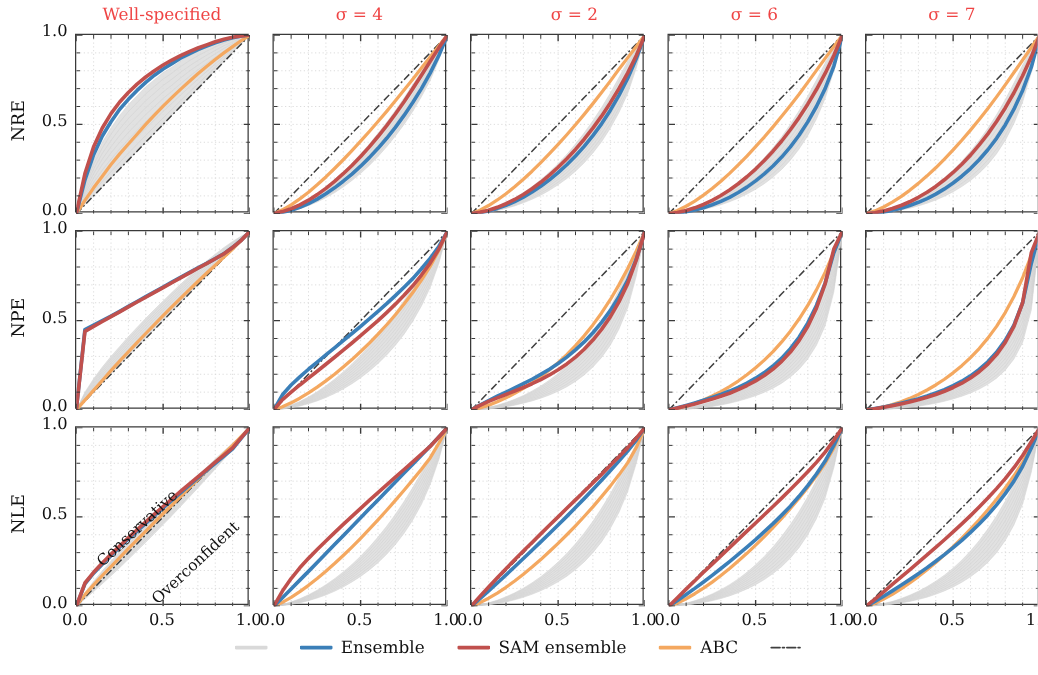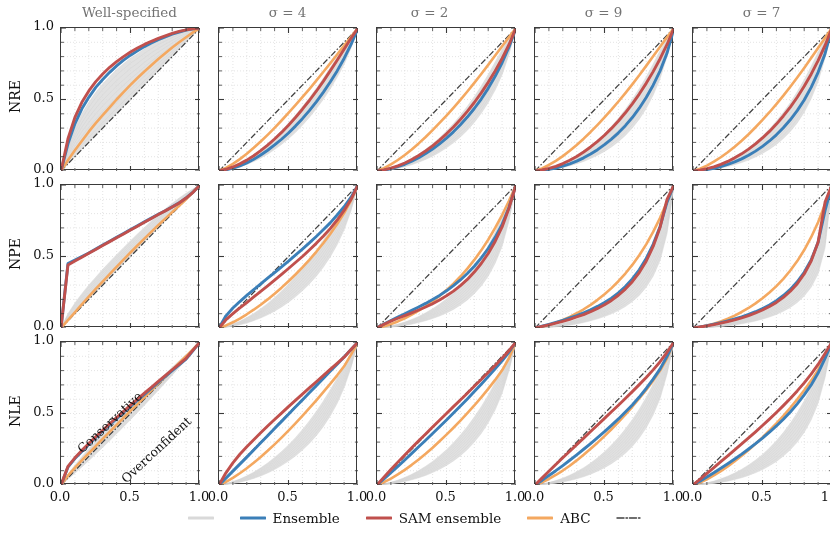--- a/index.html
+++ b/index.html
@@ -9,21 +9,21 @@
     font-family:"DejaVu Serif","Liberation Serif",serif;
     color:#000;
     overflow:hidden;
   }
   #figure{position:relative;width:830px;height:540px;}
 
   .col-title{
     position:absolute;
     text-align:center;
     font-size:13.5px;
-    color:#737373;
+    color:#ef4444;
     white-space:nowrap;
   }
   .row-label{
     position:absolute;
     font-size:14px;
     color:#111;
     transform-origin:50% 50%;
     white-space:nowrap;
     text-align:center;
   }
@@ -68,22 +68,22 @@
     font-size:13.5px;color:#111;white-space:nowrap;
   }
   .legend-swatch{display:block;}
 </style>
 </head>
 <body>
 
 <div id="figure">
     <div class="col-title" style="left: 60px; top: 4px; width: 139px;">Well-specified</div>
     <div class="col-title" style="left: 218px; top: 4px; width: 139px;">σ = 4</div>
-    <div class="col-title" style="left: 360px; top: 4px; width: 139px; text-align: center;">σ = 2</div>
-    <div class="col-title" style="left: 534px; top: 4px; width: 139px;">σ = 9</div>
+    <div class="col-title" style="left: 390px; top: 4px; width: 139px; text-align: center;">σ = 2</div>
+    <div class="col-title" style="left: 534px; top: 4px; width: 139px;">σ = 6</div>
     <div class="col-title" style="left: 692px; top: 4px; width: 139px;">σ = 7</div>
     <div class="row-label" style="left: 0px; top: 89.5px; width: 30px; transform: rotate(-90deg);">NRE</div>
     <div class="row-label" style="left: 0px; top: 246.5px; width: 30px; transform: rotate(-90deg);">NPE</div>
     <div class="row-label" style="left: 0px; top: 403.5px; width: 30px; transform: rotate(-90deg);">NLE</div>
     <div class="ytick-label" style="left: 14px; width: 40px; top: 161px;">0.0</div>
     <div class="ytick-label" style="left: 14px; width: 40px; top: 89.5px;">0.5</div>
     <div class="ytick-label" style="left: 14px; width: 40px; top: 18px;">1.0</div>
     <div class="ytick-label" style="left: 14px; width: 40px; top: 318px;">0.0</div>
     <div class="ytick-label" style="left: 14px; width: 40px; top: 246.5px;">0.5</div>
     <div class="ytick-label" style="left: 14px; width: 40px; top: 175px;">1.0</div>

